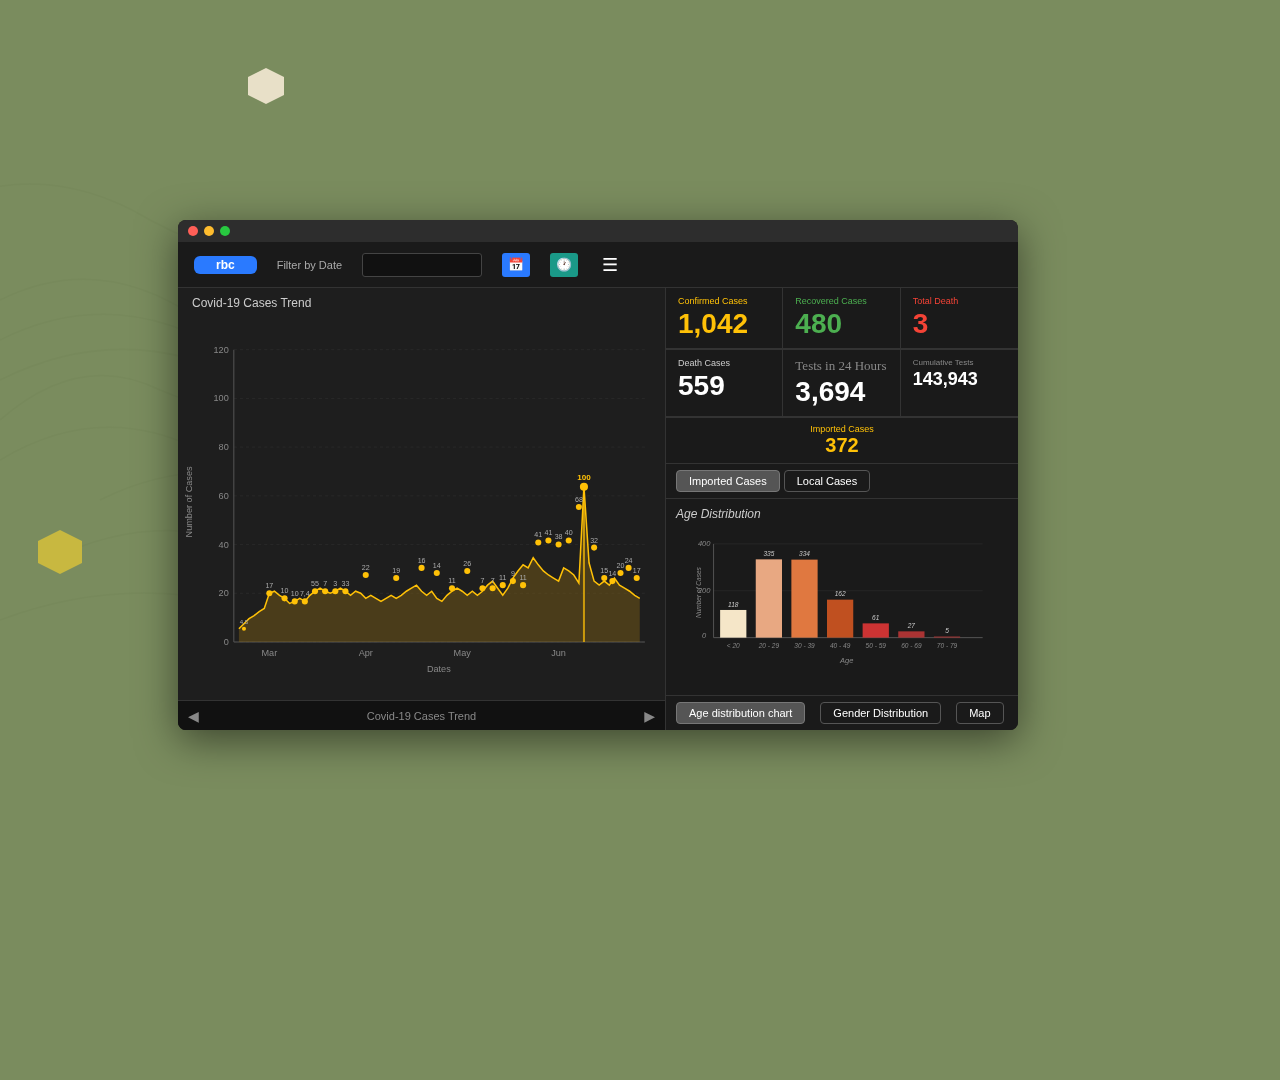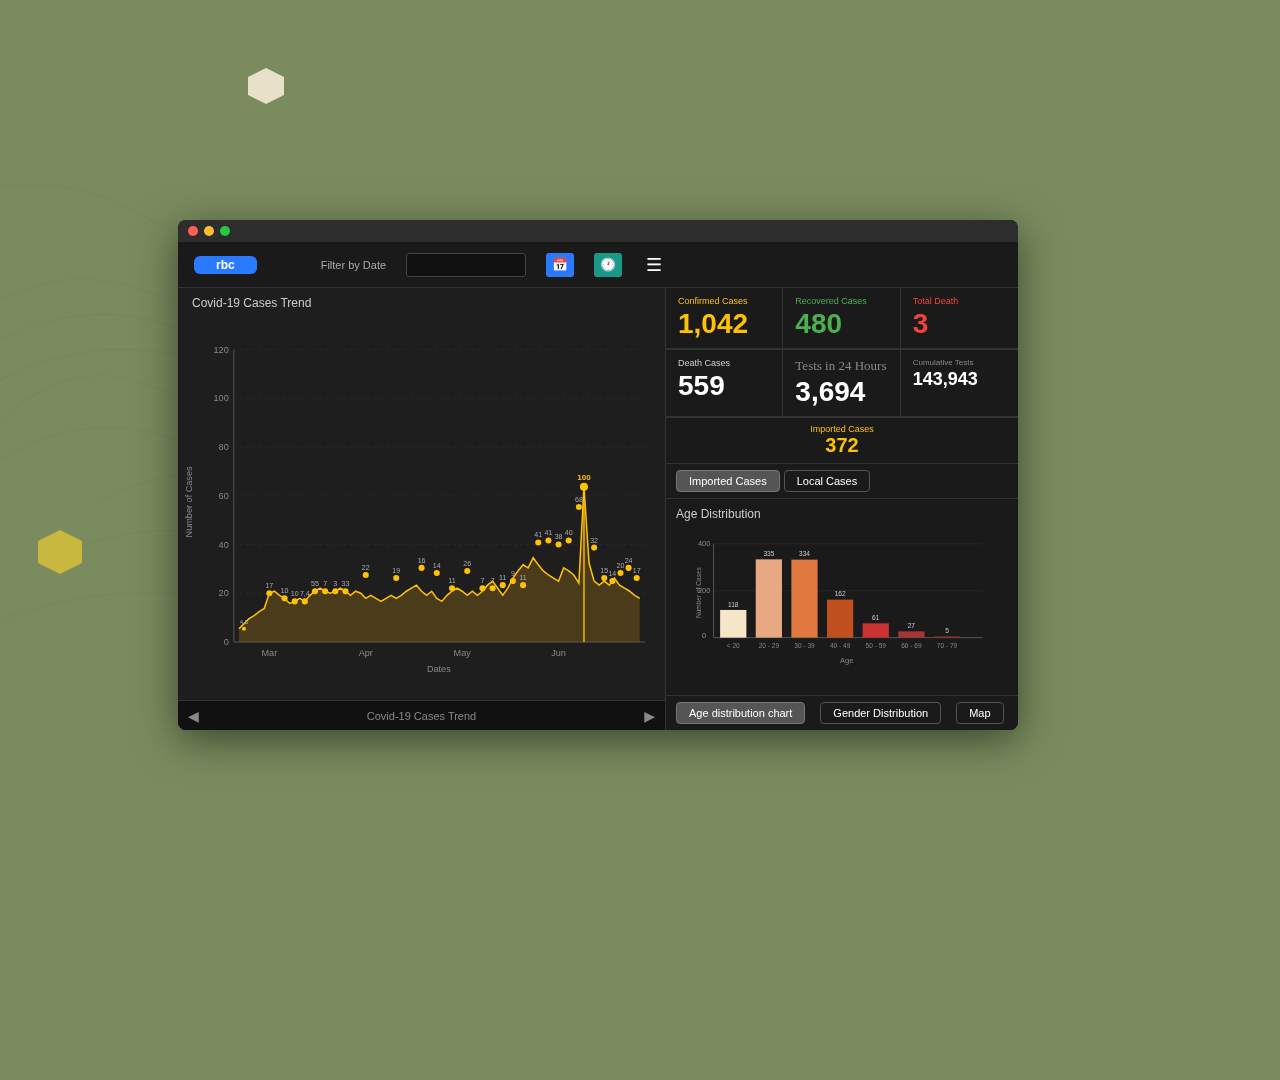--- a/index.html
+++ b/index.html
@@ -88,21 +88,20 @@
     .app-title {
       color: white;
       font-size: 17px;
       font-weight: 400;
       flex: 1;
     }
     .filter-section {
       display: flex;
       align-items: center;
       gap: 20px;
-      margin-left: 44px;
     }
     .filter-label {
       color: #aaa;
       font-size: 11px;
     }
     .filter-input {
       background: #111;
       border: 1px solid #444;
       width: 120px;
       height: 24px;
@@ -217,20 +216,21 @@
     }
     .tab-btn.active {
       background: #555;
       border-color: #777;
     }
 
     
     .age-section {
       flex: 1;
       padding: 8px 10px;
+      font-style: italic;
     }
     .section-title {
       color: #ccc;
       font-size: 12px;
       margin-bottom: 6px;
     }
     .age-chart-container {
       width: 100%;
       height: 150px;
       position: relative;

